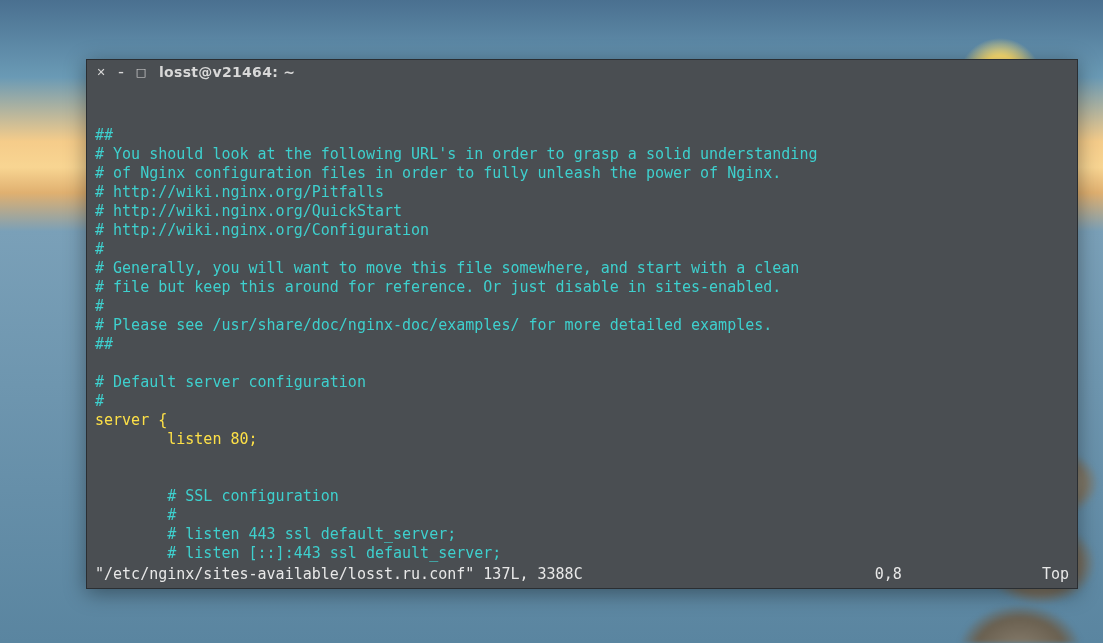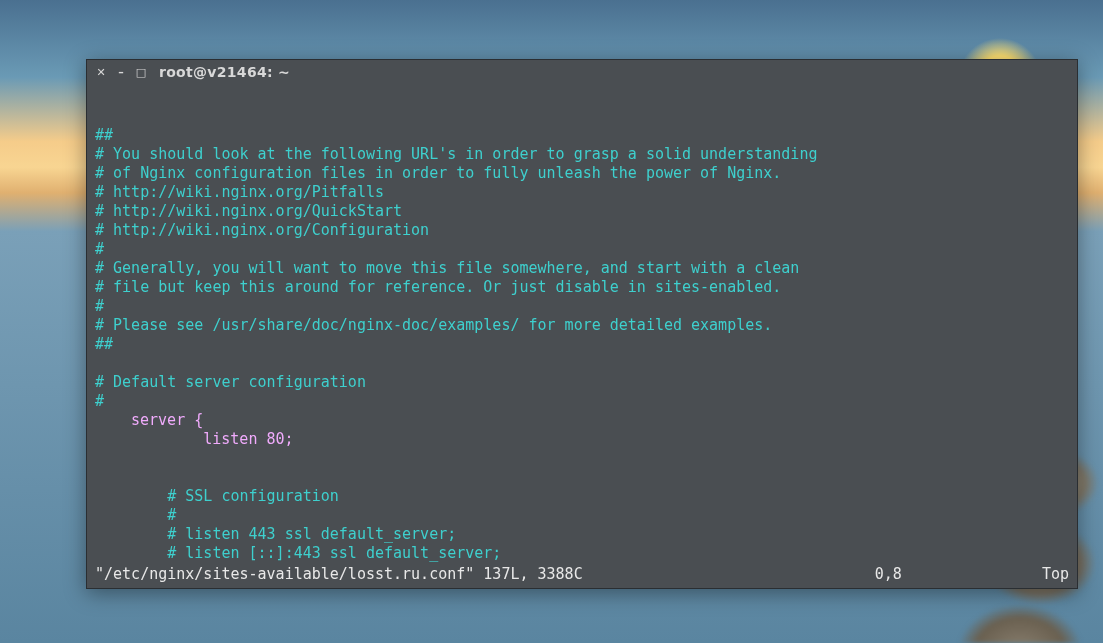--- a/index.html
+++ b/index.html
@@ -67,21 +67,21 @@
       padding: 4px 8px 4px 8px;
       font-size: 15px;
       line-height: 19px;
       color: #e8e8e8;
       white-space: pre;
       overflow: hidden;
       position: relative;
       font-family: "DejaVu Sans Mono", "Liberation Mono", "Courier New", monospace;
     }
     .comment { color: #3ed0ce; }
-    .code { color: #f0abfc; margin-left: 36px; }
+    .code { color: #fde047; }
     .status-line {
       position: absolute;
       bottom: 4px;
       left: 8px;
       right: 8px;
       display: flex;
       color: #e8e8e8;
       font-size: 15px;
     }
     .status-left { flex: 0 0 auto; }
@@ -93,21 +93,21 @@
 <body>
 
 <div class="bg"></div>
 <div class="rocks"></div>
 
 <div class="terminal">
   <div class="titlebar">
     <span class="tb-btn">✕</span>
     <span class="tb-btn">–</span>
     <span class="tb-btn">□</span>
-    <span class="tb-title">root@v21464: ~</span>
+    <span class="tb-title">losst@v21464: ~</span>
   </div>
   <div class="term-body">
     <div id="lines"><div class="comment">##</div><div class="comment"># You should look at the following URL's in order to grasp a solid understanding</div><div class="comment"># of Nginx configuration files in order to fully unleash the power of Nginx.</div><div class="comment"># http://wiki.nginx.org/Pitfalls</div><div class="comment"># http://wiki.nginx.org/QuickStart</div><div class="comment"># http://wiki.nginx.org/Configuration</div><div class="comment">#</div><div class="comment"># Generally, you will want to move this file somewhere, and start with a clean</div><div class="comment"># file but keep this around for reference. Or just disable in sites-enabled.</div><div class="comment">#</div><div class="comment"># Please see /usr/share/doc/nginx-doc/examples/ for more detailed examples.</div><div class="comment">##</div><div class="code"> </div><div class="comment"># Default server configuration</div><div class="comment">#</div><div class="code">server {</div><div class="code">        listen 80;</div><div class="code"> </div><div class="code"> </div><div class="comment">        # SSL configuration</div><div class="comment">        #</div><div class="comment">        # listen 443 ssl default_server;</div><div class="comment">        # listen [::]:443 ssl default_server;</div></div>
     <div class="status-line">
       <span class="status-left">"/etc/nginx/sites-available/losst.ru.conf" 137L, 3388C</span>
       <span class="status-mid"></span>
       <span class="status-pos">0,8</span>
       <span class="status-right">Top</span>
     </div>
   </div>

